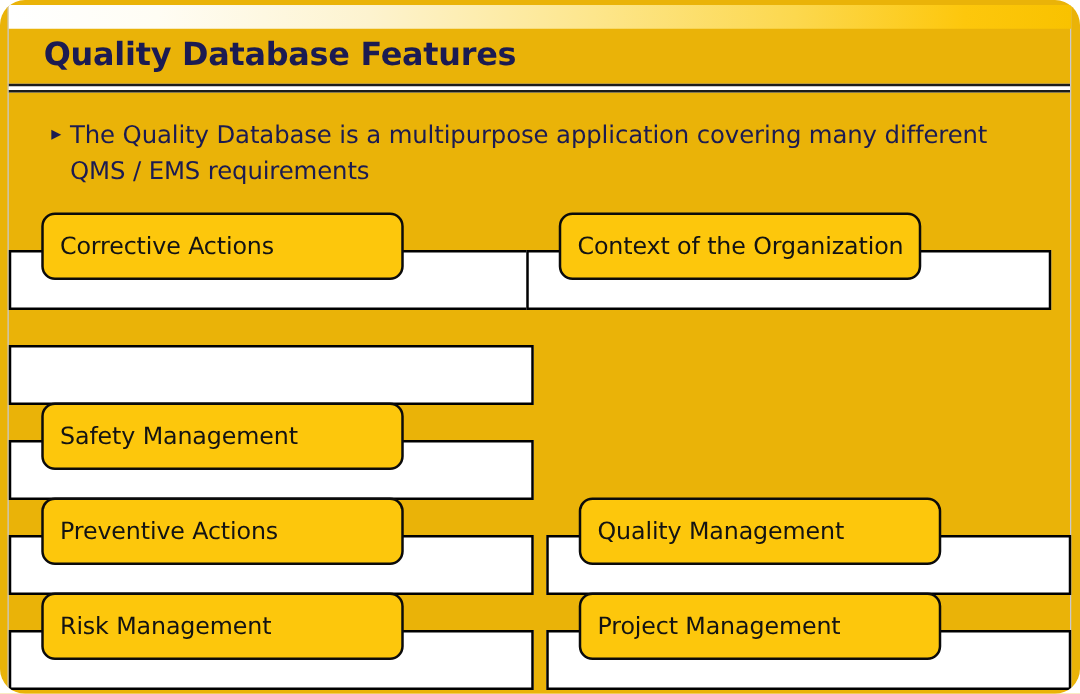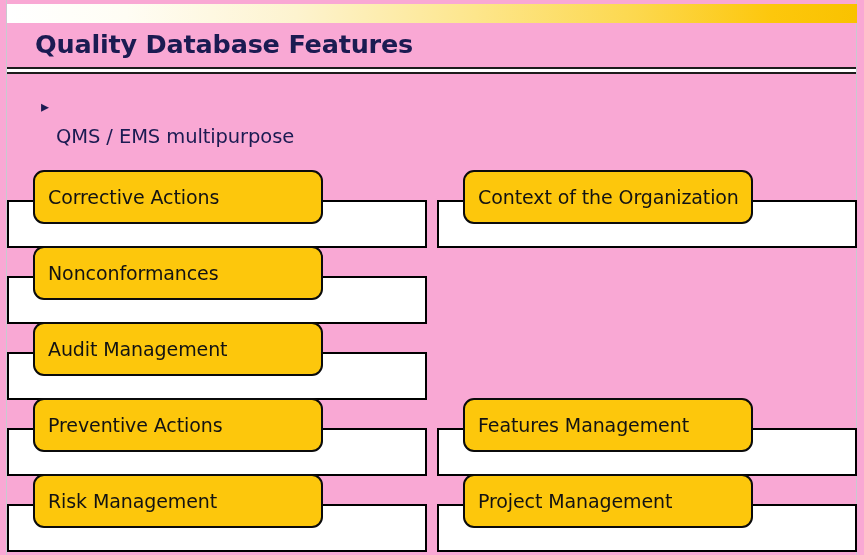--- a/index.html
+++ b/index.html
@@ -5,22 +5,23 @@
   html,body{margin:0;padding:0;}
   body{
     width:864px;height:555px;
     background:#ffffff;
     font-family:"DejaVu Sans","Liberation Sans",sans-serif;
     overflow:hidden;
     position:relative;
   }
   #slide{
     position:absolute;left:0;top:0;width:864px;height:555px;
-    background:#f9a8d4;
+    background:#eab308;
     overflow:hidden;
+    border-radius:20px;
   }
   
   .page-frame{
     position:absolute;left:6px;top:0px;width:851px;height:555px;
     border-left:1.5px solid #c9c9cf;
     border-right:1.5px solid #c9c9cf;
     box-sizing:border-box;
     pointer-events:none;
   }
   
@@ -102,76 +103,73 @@
   <div class="top-band"></div>
 
   <div class="title">Quality Database Features</div>
 
   <div class="rule-outer"></div>
 
   <div class="bullet-block">
     <div class="bullet-row">
       <span class="bullet-mark">▸</span>
       <span class="bullet-text">
-        <br>
-        <span>QMS / EMS multipurpose</span>
+        <span>The Quality Database is a multipurpose application covering many different</span><br>
+        <span>QMS / EMS requirements</span>
       </span>
     </div>
   </div>
 
   <div class="diagram">
 
     <div class="node" style="left:7px;top:170px;width:420px;height:78px;">
       <div class="plate"></div>
       <div class="chip">
         <span class="chip-label">Corrective Actions</span>
       </div>
     </div>
 
     <div class="node" style="left:7px;top:246px;width:420px;height:78px;">
       <div class="plate"></div>
-      <div class="chip">
-        <span class="chip-label">Nonconformances</span>
-      </div>
     </div>
 
     <div class="node" style="left:7px;top:322px;width:420px;height:78px;">
       <div class="plate"></div>
       <div class="chip">
-        <span class="chip-label">Audit Management</span>
+        <span class="chip-label">Safety Management</span>
       </div>
     </div>
 
     <div class="node" style="left:7px;top:398px;width:420px;height:64px;">
       <div class="plate"></div>
       <div class="chip">
         <span class="chip-label">Preventive Actions</span>
       </div>
     </div>
 
     <div class="node" style="left:7px;top:474px;width:420px;height:84px;">
       <div class="plate"></div>
       <div class="chip">
         <span class="chip-label">Risk Management</span>
       </div>
     </div>
 
-    <div class="node" style="left:437px;top:170px;width:420px;height:102px;">
+    <div class="node" style="left:421px;top:170px;width:420px;height:102px;">
       <div class="plate"></div>
       <div class="chip">
         <span class="chip-label">Context of the Organization</span>
       </div>
     </div>
 
 
 
     <div class="node" style="left:437px;top:398px;width:420px;height:78px;">
       <div class="plate"></div>
       <div class="chip">
-        <span class="chip-label">Features Management</span>
+        <span class="chip-label">Quality Management</span>
       </div>
     </div>
 
     <div class="node" style="left:437px;top:474px;width:420px;height:76px;">
       <div class="plate"></div>
       <div class="chip">
         <span class="chip-label">Project Management</span>
       </div>
     </div>
 

